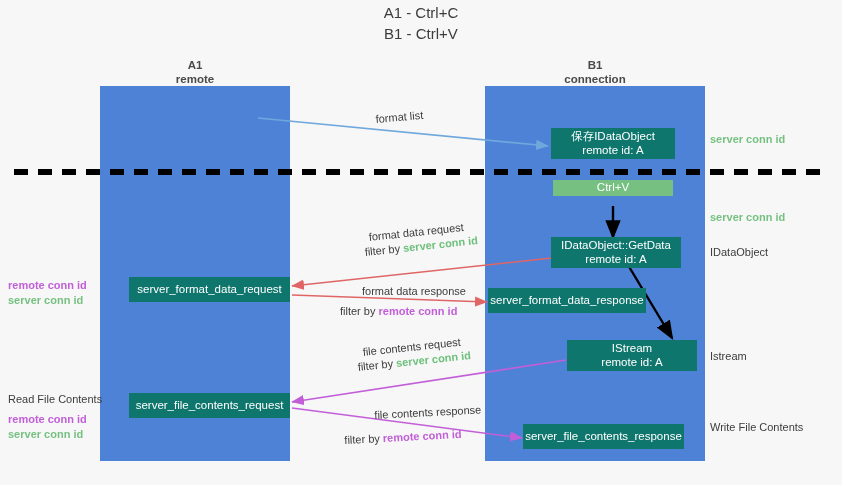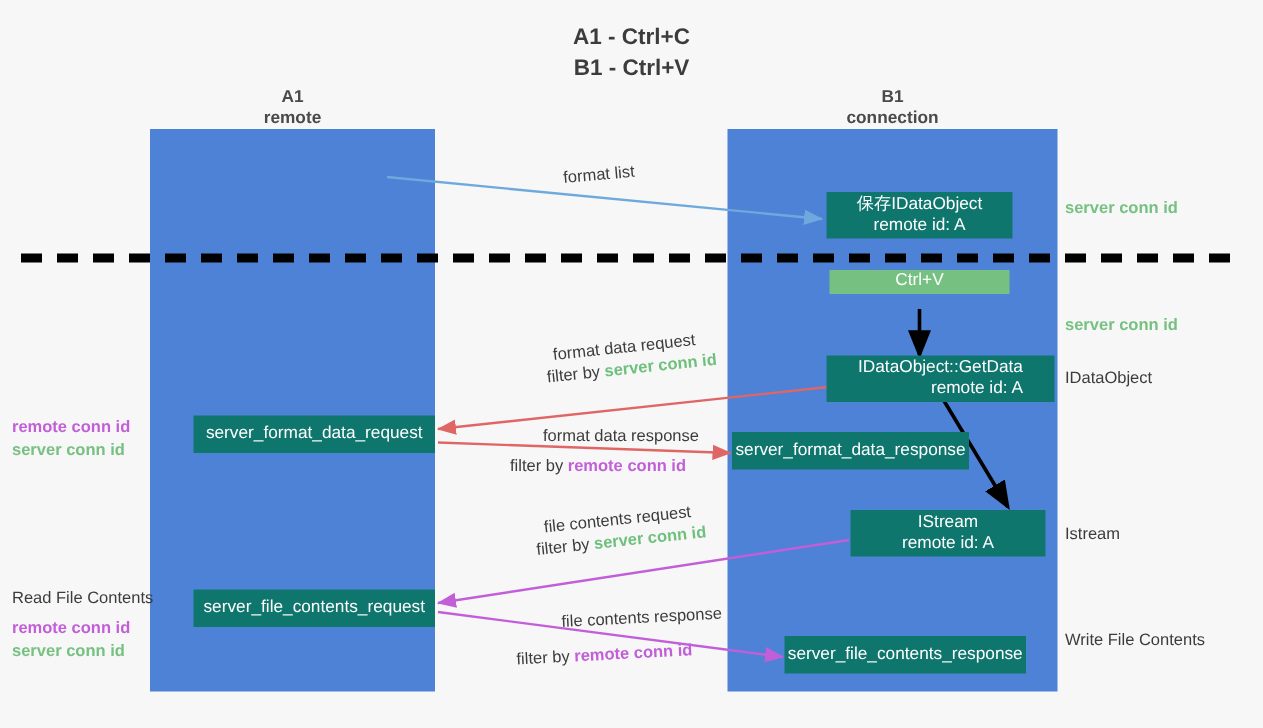--- a/index.html
+++ b/index.html
@@ -20,28 +20,27 @@
     left: 0;
     top: 0;
     width: 842px;
     height: 485px;
     pointer-events: none;
   }
 
   
   #title {
     position: absolute;
-    left: 0; top: 14px;
+    left: 0; top: 2px;
     width: 842px;
     text-align: center;
     font-size: 15px;
     color: #3c3c3c;
     line-height: 21px;
     white-space: pre;
-    font-weight: bold;
   }
 
   
   .lane-header {
     position: absolute;
     text-align: center;
     font-size: 11.5px;
     color: #4a4a4a;
     line-height: 14px;
     font-weight: bold;
@@ -150,21 +149,21 @@
 
     <line x1="292" y1="408" x2="522" y2="438" stroke="#c25fd8" stroke-width="1.6" marker-end="url(#ah-magenta)"></line>
   </svg>
 
 
   <div class="node orange" style="left:551px; top:128px; width:124px; height:31px;">保存IDataObject
 remote id: A</div>
 
   <div class="node green" style="left:553px; top:180px; width:120px; height:16px;">Ctrl+V</div>
 
-  <div class="node orange" style="left:551px; top:237px; width:152px; height:31px;text-align:right;">IDataObject::GetData
+  <div class="node orange" style="left:551px; top:237px; width:130px; height:31px;">IDataObject::GetData
 remote id: A</div>
 
   <div class="node orange" style="left:129px; top:277px; width:161px; height:25px;">server_format_data_request</div>
 
   <div class="node orange" style="left:488px; top:288px; width:158px; height:25px;">server_format_data_response</div>
 
   <div class="node orange" style="left:567px; top:340px; width:130px; height:31px;">IStream
 remote id: A</div>
 
   <div class="node orange" style="left:129px; top:393px; width:161px; height:25px;">server_file_contents_request</div>

